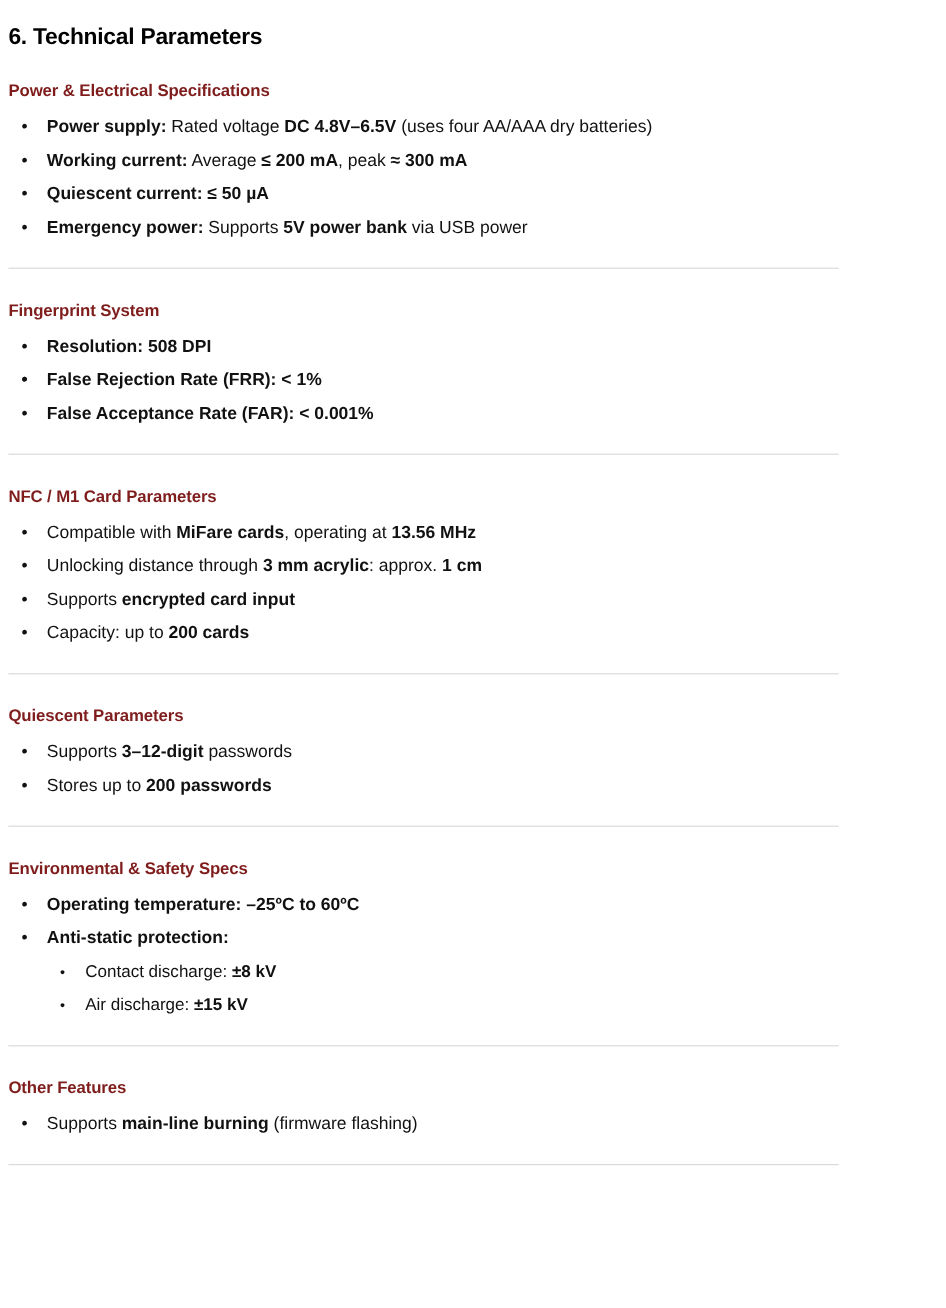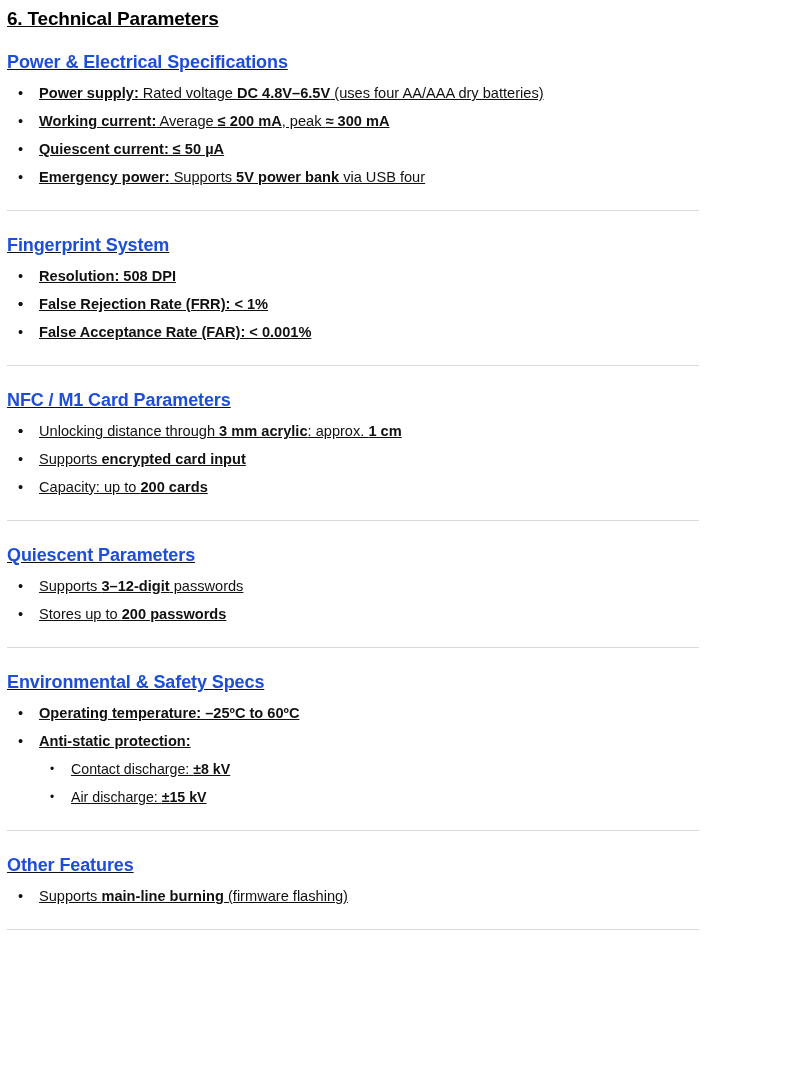--- a/index.html
+++ b/index.html
@@ -10,44 +10,43 @@
   body {
     width: 788px;
     min-height: 1090px;
     font-family: "Liberation Sans", sans-serif;
     color: #111111;
     -webkit-font-smoothing: antialiased;
   }
   .page {
     width: 720px;
     box-sizing: border-box;
-    padding: 0 10px 0 7px;
-    text-decoration: underline;
+    padding: 13px 10px 0 7px;
   }
 
   
   .doc-title {
     font-size: 19px;
     font-weight: bold;
     letter-spacing: -0.2px;
     color: #000000;
     margin: 0;
     padding: 6px 0 0 0;
     line-height: 26px;
   }
 
   
   .section {
     padding-top: 19px;
   }
   .section-heading {
-    font-size: 18px;
+    font-size: 14px;
     font-weight: bold;
     letter-spacing: -0.1px;
-    color: #1d4ed8;
+    color: #7f1d1d;
     margin: 0;
     line-height: 22px;
     padding-bottom: 6px;
   }
 
   
   ul.bullets {
     list-style: none;
     margin: 0;
     padding: 0;
@@ -111,38 +110,38 @@
 
 <div class="page">
   <h1 class="doc-title">6. Technical Parameters</h1>
   <div id="sections-root">
       <section class="section">
         <h2 class="section-heading">Power &amp; Electrical Specifications</h2>
         <ul class="bullets">
           <li class="bullet-item"><span class="marker">•</span><span><span class="frag-bold">Power supply:</span><span class="frag-normal"> Rated voltage </span><span class="frag-bold">DC 4.8V–6.5V</span><span class="frag-normal"> (uses four AA/AAA dry batteries)</span></span></li>
           <li class="bullet-item"><span class="marker">•</span><span><span class="frag-bold">Working current:</span><span class="frag-normal"> Average </span><span class="frag-bold">≤ 200 mA</span><span class="frag-normal">, peak </span><span class="frag-bold">≈ 300 mA</span></span></li>
           <li class="bullet-item"><span class="marker">•</span><span><span class="frag-bold">Quiescent current: ≤ 50 µA</span></span></li>
-          <li class="bullet-item"><span class="marker">•</span><span><span class="frag-bold">Emergency power:</span><span class="frag-normal"> Supports </span><span class="frag-bold">5V power bank</span><span class="frag-normal"> via USB four</span></span></li>
+          <li class="bullet-item"><span class="marker">•</span><span><span class="frag-bold">Emergency power:</span><span class="frag-normal"> Supports </span><span class="frag-bold">5V power bank</span><span class="frag-normal"> via USB power</span></span></li>
         </ul>
       </section>
       <hr class="divider" style="border-top-color: rgb(217, 218, 219);">
       <section class="section after-divider">
         <h2 class="section-heading">Fingerprint System</h2>
         <ul class="bullets">
           <li class="bullet-item"><span class="marker">•</span><span><span class="frag-bold">Resolution: 508 DPI</span></span></li>
           <li class="bullet-item"><span class="marker">•</span></li>
           <li class="bullet-item"><span class="marker">•</span><span><span class="frag-bold">False Rejection Rate (FRR): &lt; 1%</span></span></li>
           <li class="bullet-item"><span class="marker">•</span><span><span class="frag-bold">False Acceptance Rate (FAR): &lt; 0.001%</span></span></li>
         </ul>
       </section>
       <hr class="divider" style="border-top-color: rgb(217, 218, 219);">
       <section class="section after-divider">
         <h2 class="section-heading">NFC / M1 Card Parameters</h2>
         <ul class="bullets">
-          <li class="bullet-item"><span class="marker">•</span></li>
+          <li class="bullet-item"><span class="marker">•</span><span><span class="frag-normal">Compatible with </span><span class="frag-bold">MiFare cards</span><span class="frag-normal">, operating at </span><span class="frag-bold">13.56 MHz</span></span></li>
           <li class="bullet-item"><span class="marker">•</span><span><span class="frag-normal">Unlocking distance through </span><span class="frag-bold">3 mm acrylic</span><span class="frag-normal">: approx. </span><span class="frag-bold">1 cm</span></span></li>
           <li class="bullet-item"><span class="marker">•</span><span><span class="frag-normal">Supports </span><span class="frag-bold">encrypted card input</span></span></li>
           <li class="bullet-item"><span class="marker">•</span><span><span class="frag-normal">Capacity: up to </span><span class="frag-bold">200 cards</span></span></li>
         </ul>
       </section>
       <hr class="divider" style="border-top-color: rgb(217, 218, 219);">
       <section class="section after-divider">
         <h2 class="section-heading">Quiescent Parameters</h2>
         <ul class="bullets">
           <li class="bullet-item"><span class="marker">•</span><span><span class="frag-normal">Supports </span><span class="frag-bold">3–12-digit</span><span class="frag-normal"> passwords</span></span></li>

